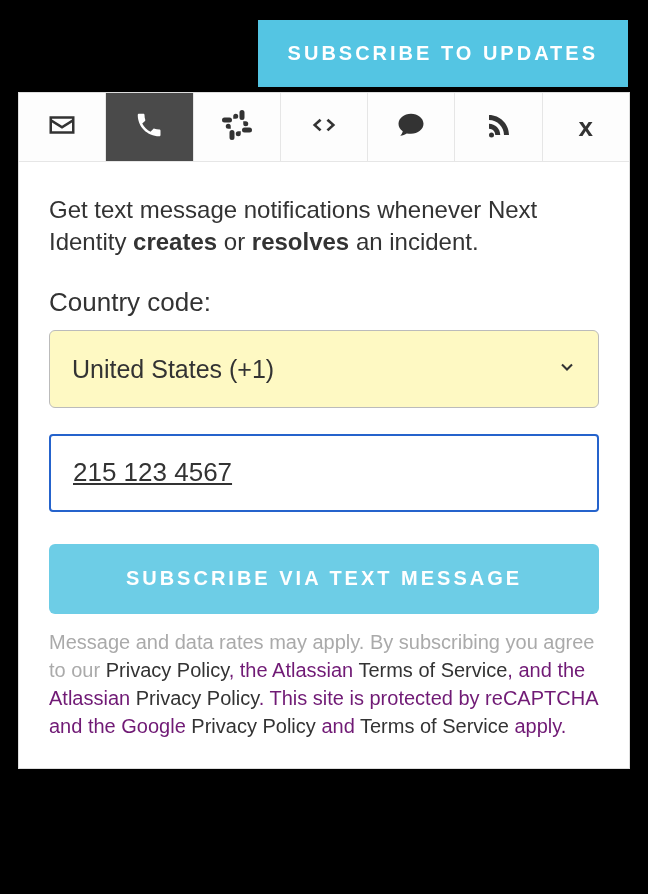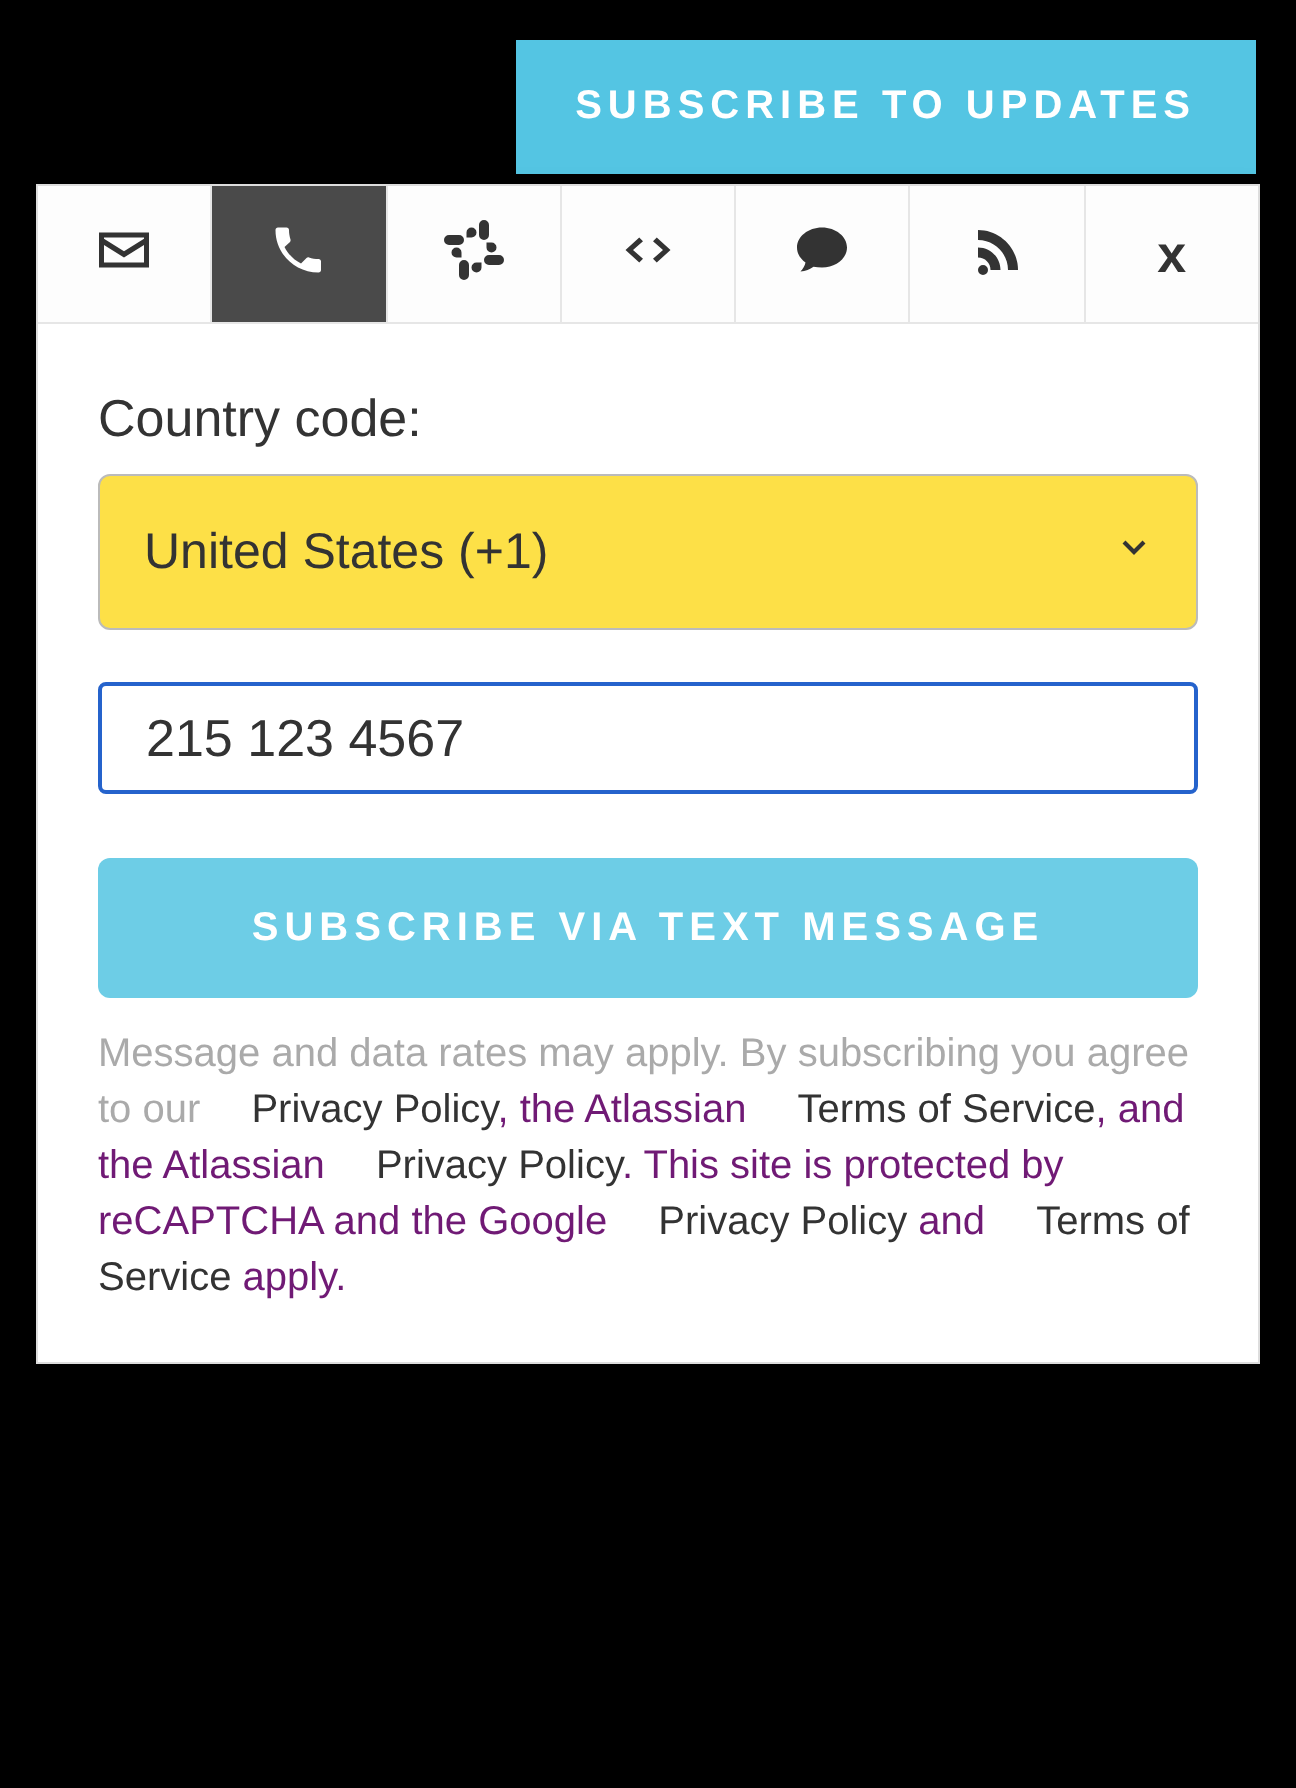--- a/index.html
+++ b/index.html
@@ -86,44 +86,45 @@
       margin-bottom: 26px;
     }
     .select {
       width: 100%;
       height: 78px;
       border: 1px solid #bbb;
       border-radius: 6px;
       padding: 0 50px 0 22px;
       font-size: 25px;
       color: #333;
-      background: #fde047;
+      background: #fef9c3;
       appearance: none;
       -webkit-appearance: none;
       cursor: pointer;
     }
     .select-chevron {
       position: absolute;
       right: 22px;
       top: 50%;
       transform: translateY(-50%);
       pointer-events: none;
       color: #333;
     }
     .input {
       width: 100%;
-      height: 56px;
+      height: 78px;
       border: 2px solid #2563cc;
       border-radius: 4px;
       padding: 0 22px;
       font-size: 26px;
       color: #333;
       background: #fff;
       margin-bottom: 32px;
       outline: none;
+      text-decoration: underline;
     }
     .submit-btn {
       width: 100%;
       height: 70px;
       background: #6dcde6;
       color: #fff;
       font-weight: 700;
       letter-spacing: 3px;
       font-size: 20px;
       border: none;
@@ -132,21 +133,20 @@
       margin-bottom: 14px;
     }
     .footer-text {
       font-size: 20px;
       line-height: 1.4;
       color: #aaa;
     }
     .footer-text .link {
       color: #333;
       cursor: pointer;
-      margin-left: 20px;
     }
     .footer-text .sep {
       color: #701a75;
     }
     .close-x {
       font-weight: 700;
       font-size: 26px;
       font-family: Arial, sans-serif;
     }
   </style>
@@ -198,20 +198,23 @@
             <path d="M4 4v4c6.6 0 12 5.4 12 12h4C20 11.2 12.8 4 4 4zm0 7v4c2.8 0 5 2.2 5 5h4c0-5-4-9-9-9zm2 7a2 2 0 1 0 0 4 2 2 0 0 0 0-4z"></path>
           </svg>
       </span>
     </div>
     <div class="tab">
       <span class="close-x">x</span>
     </div>
   </div>
 
   <div class="content">
+    <p class="intro">
+      <span>Get text message notifications whenever Next Identity </span><b>creates</b><span> or </span><b>resolves</b><span> an incident.</span>
+    </p>
 
     <div class="label">Country code:</div>
     <div class="select-wrap">
       <select class="select">
         <option>United States (+1)</option>
       </select>
       <span class="select-chevron">
         <svg width="20" height="20" viewBox="0 0 24 24" fill="none" stroke="currentColor" stroke-width="2.5">
             <path d="M6 9l6 6 6-6"></path>
           </svg>

